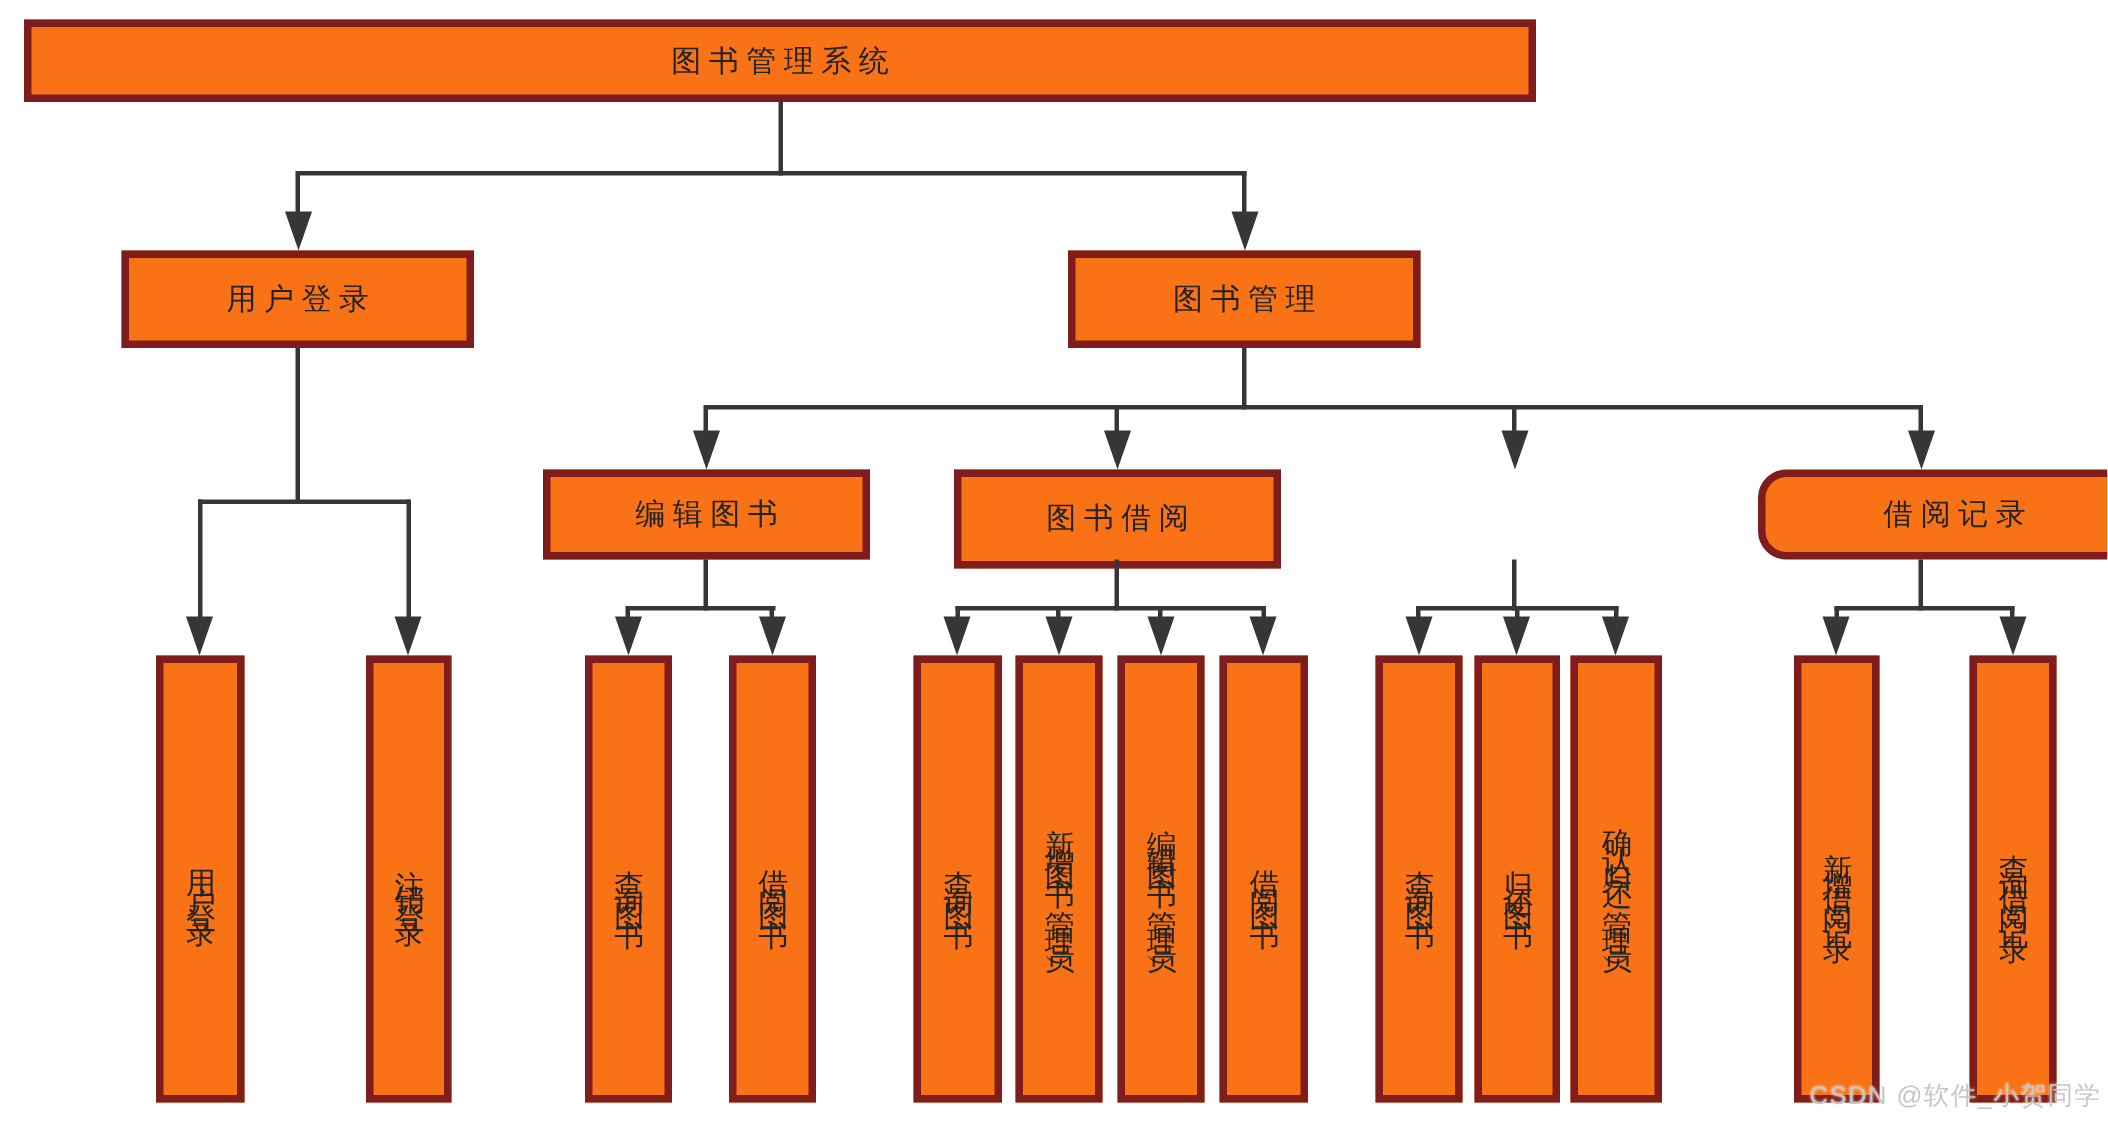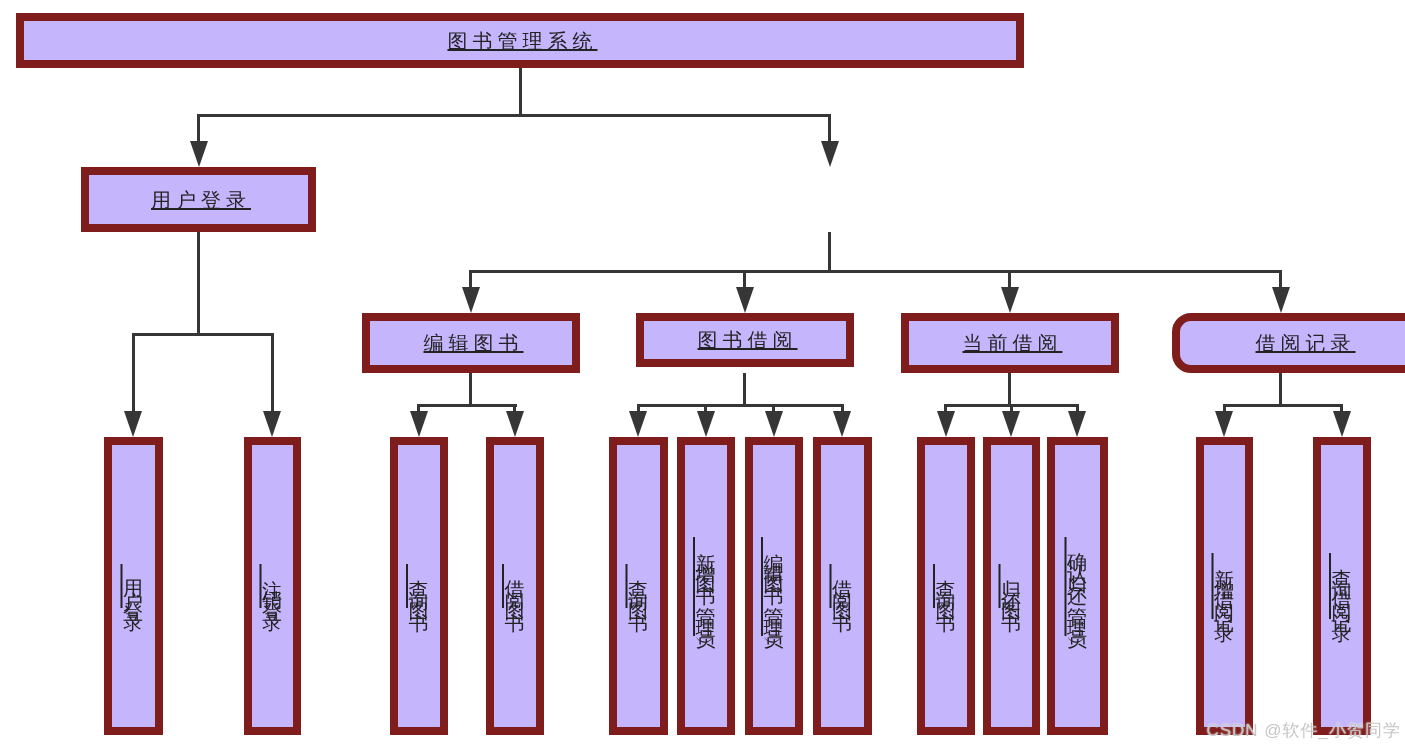--- a/index.html
+++ b/index.html
@@ -2,43 +2,43 @@
 <html><head>
 <meta charset="utf-8">
 <style>
   html,body{margin:0;padding:0;background:#ffffff;}
   .canvas{
     position:relative;width:1405px;height:747px;background:#ffffff;
     font-family:"Liberation Sans",sans-serif;color:#232323;overflow:hidden;
   }
   
   .box{
-    position:absolute;box-sizing:border-box;border:8px solid #7f1d1d;background:#c4b5fd;
-    display:flex;align-items:center;justify-content:center;text-decoration:underline;
+    position:absolute;box-sizing:border-box;border:5px solid #7f1d1d;background:#f97316;
+    display:flex;align-items:center;justify-content:center;
   }
   .hlabel{font-size:20px;letter-spacing:5px;white-space:nowrap;line-height:1;padding-left:5px;}
   .vlabel{
     writing-mode:vertical-rl;text-orientation:mixed;
     font-size:20px;letter-spacing:11px;line-height:1;white-space:nowrap;
   }
   
   .hl,.vl{position:absolute;background:#363636;}
   .hl{height:3px;}
   .vl{width:3px;}
   .arr{
     position:absolute;width:0;height:0;
     border-left:9px solid transparent;border-right:9px solid transparent;
     border-top:26px solid #363636;
   }
   
   .n-root{left:16px;top:13px;width:1008px;height:55px;}
   .n-user-login{left:81px;top:167px;width:235px;height:65px;}
   .n-book-mgmt{left:712px;top:167px;width:235px;height:65px;}
   .n-new-book{left:362px;top:313px;width:218px;height:60px;}
-  .n-book-borrow{left:636px;top:313px;width:218px;height:54px;}
+  .n-book-borrow{left:636px;top:313px;width:218px;height:66px;}
   .n-cur-borrow{left:901px;top:313px;width:218px;height:60px;}
   .n-borrow-rec{left:1172px;top:313px;width:262px;height:60px;border-radius:19px;}
   .leaf{top:437px;height:298px;}
   .n-ul-login{left:104px;width:59px;}
   .n-ul-logout{left:244px;width:57px;}
   .n-nb-query{left:390px;width:58px;}
   .n-nb-borrow{left:486px;width:58px;}
   .n-bb-query{left:609px;width:59px;}
   .n-bb-add{left:677px;width:58px;}
   .n-bb-edit{left:745px;width:58px;}
@@ -112,20 +112,23 @@
   <div class="vl v-root"></div>
   <div class="hl h-l2"></div>
   <div class="vl s-l2-a"></div>
   <div class="vl s-l2-b"></div>
   <div class="arr a-l2-a"></div>
   <div class="arr a-l2-b"></div>
 
   <div class="box n-user-login">
     <span class="hlabel">用户登录</span>
   </div>
+  <div class="box n-book-mgmt">
+    <span class="hlabel">图书管理</span>
+  </div>
 
   <div class="vl v-ul"></div>
   <div class="hl h-g1"></div>
   <div class="vl s-g1-a"></div>
   <div class="vl s-g1-b"></div>
   <div class="arr a-row a-g1-a"></div>
   <div class="arr a-row a-g1-b"></div>
 
   <div class="vl v-bm"></div>
   <div class="hl h-l3"></div>
@@ -137,23 +140,20 @@
   <div class="arr a-l3-b"></div>
   <div class="arr a-l3-c"></div>
   <div class="arr a-l3-d"></div>
 
   <div class="box n-new-book">
     <span class="hlabel">编辑图书</span>
   </div>
   <div class="box n-book-borrow">
     <span class="hlabel">图书借阅</span>
   </div>
-  <div class="box n-cur-borrow">
-    <span class="hlabel">当前借阅</span>
-  </div>
   <div class="box n-borrow-rec">
     <span class="hlabel">借阅记录</span>
   </div>
 
   <div class="vl v-g2"></div>
   <div class="hl h-g2"></div>
   <div class="vl s-g2-a"></div>
   <div class="vl s-g2-b"></div>
   <div class="arr a-row a-g2-a"></div>
   <div class="arr a-row a-g2-b"></div>

